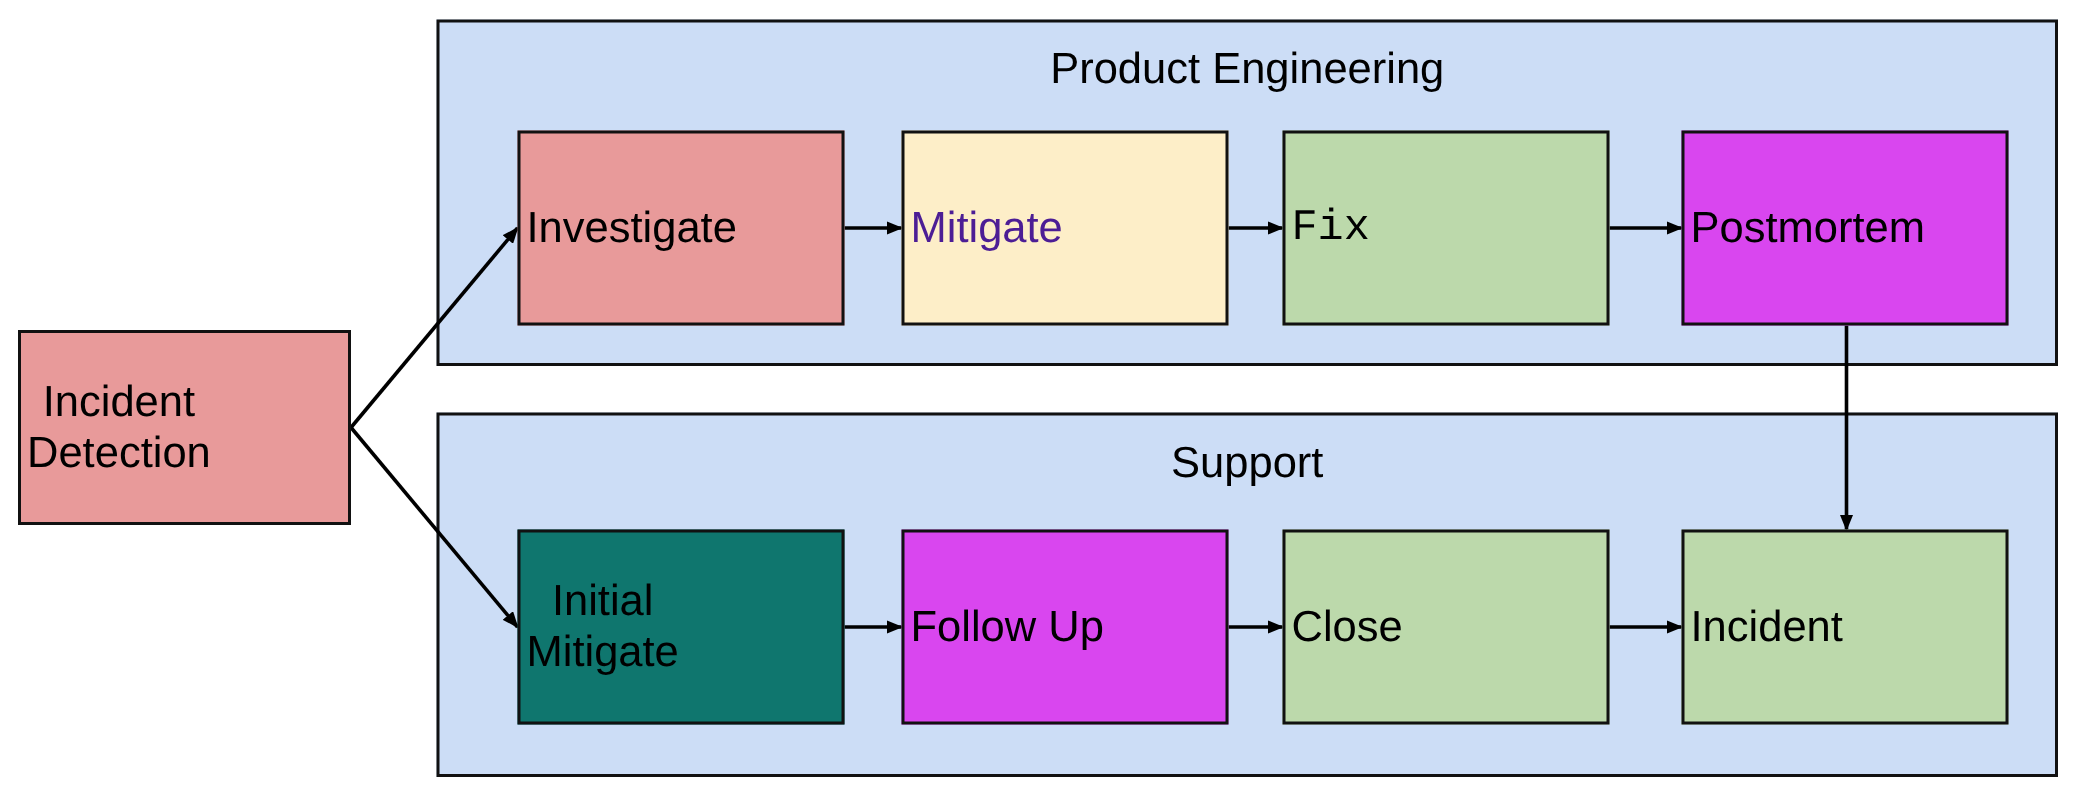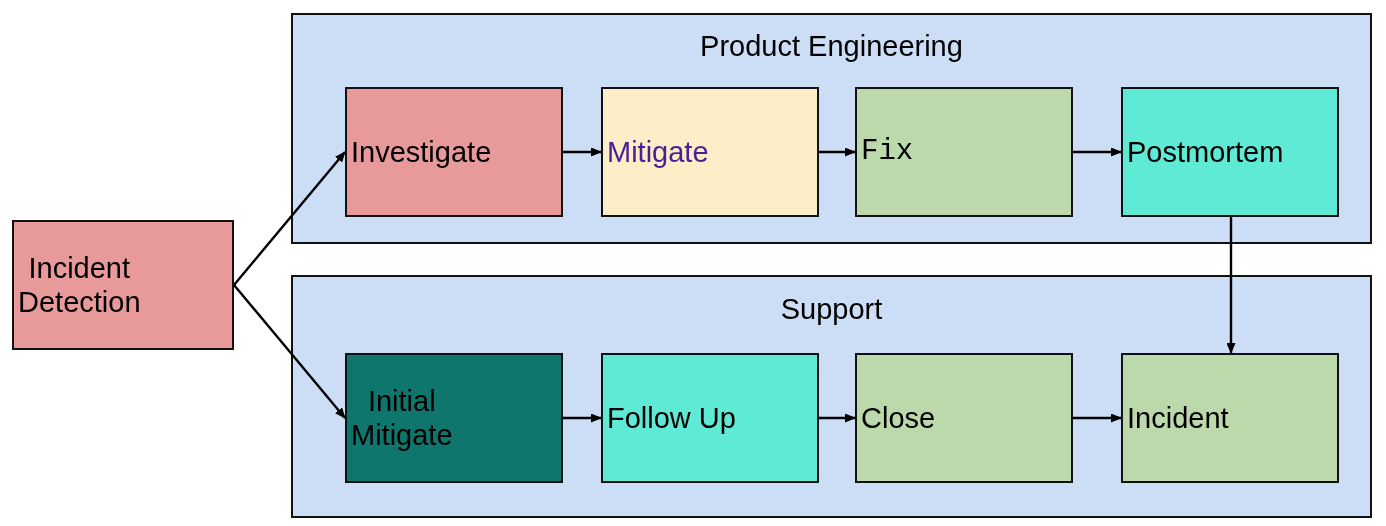--- a/index.html
+++ b/index.html
@@ -95,32 +95,32 @@
       <div class="node" style="left: 601px; top: 87px; width: 218px; height: 130px; background: rgb(253, 238, 200); border-color: rgb(17, 17, 17); color: #4c1d95;">
         <div>
           <span>Mitigate</span>
         </div>
       </div>
       <div class="node" style="left: 855px; top: 87px; width: 218px; height: 130px; background: rgb(188, 217, 171); border-color: rgb(17, 17, 17); color: rgb(0, 0, 0); font-family: Liberation Mono, monospace;">
         <div>
           <span>Fix</span>
         </div>
       </div>
-      <div class="node" style="left: 1121px; top: 87px; width: 218px; height: 130px; background: #5eead4; border-color: rgb(17, 17, 17); color: rgb(0, 0, 0);">
+      <div class="node" style="left: 1121px; top: 87px; width: 218px; height: 130px; background: #d946ef; border-color: rgb(17, 17, 17); color: rgb(0, 0, 0);">
         <div>
           <span>Postmortem</span>
         </div>
       </div>
       <div class="node" style="left: 345px; top: 353px; width: 218px; height: 130px; background: #0f766e; border-color: rgb(17, 17, 17); color: rgb(0, 0, 0);">
         <div>
           <span>Initial</span>
           <span>Mitigate</span>
         </div>
       </div>
-      <div class="node" style="left: 601px; top: 353px; width: 218px; height: 130px; background: #5eead4; border-color: rgb(17, 17, 17); color: rgb(0, 0, 0);">
+      <div class="node" style="left: 601px; top: 353px; width: 218px; height: 130px; background: #d946ef; border-color: rgb(17, 17, 17); color: rgb(0, 0, 0);">
         <div>
           <span>Follow Up</span>
         </div>
       </div>
       <div class="node" style="left: 855px; top: 353px; width: 218px; height: 130px; background: rgb(188, 217, 171); border-color: rgb(17, 17, 17); color: rgb(0, 0, 0);">
         <div>
           <span>Close</span>
         </div>
       </div>
       <div class="node" style="left: 1121px; top: 353px; width: 218px; height: 130px; background: rgb(188, 217, 171); border-color: rgb(17, 17, 17); color: rgb(0, 0, 0);">

